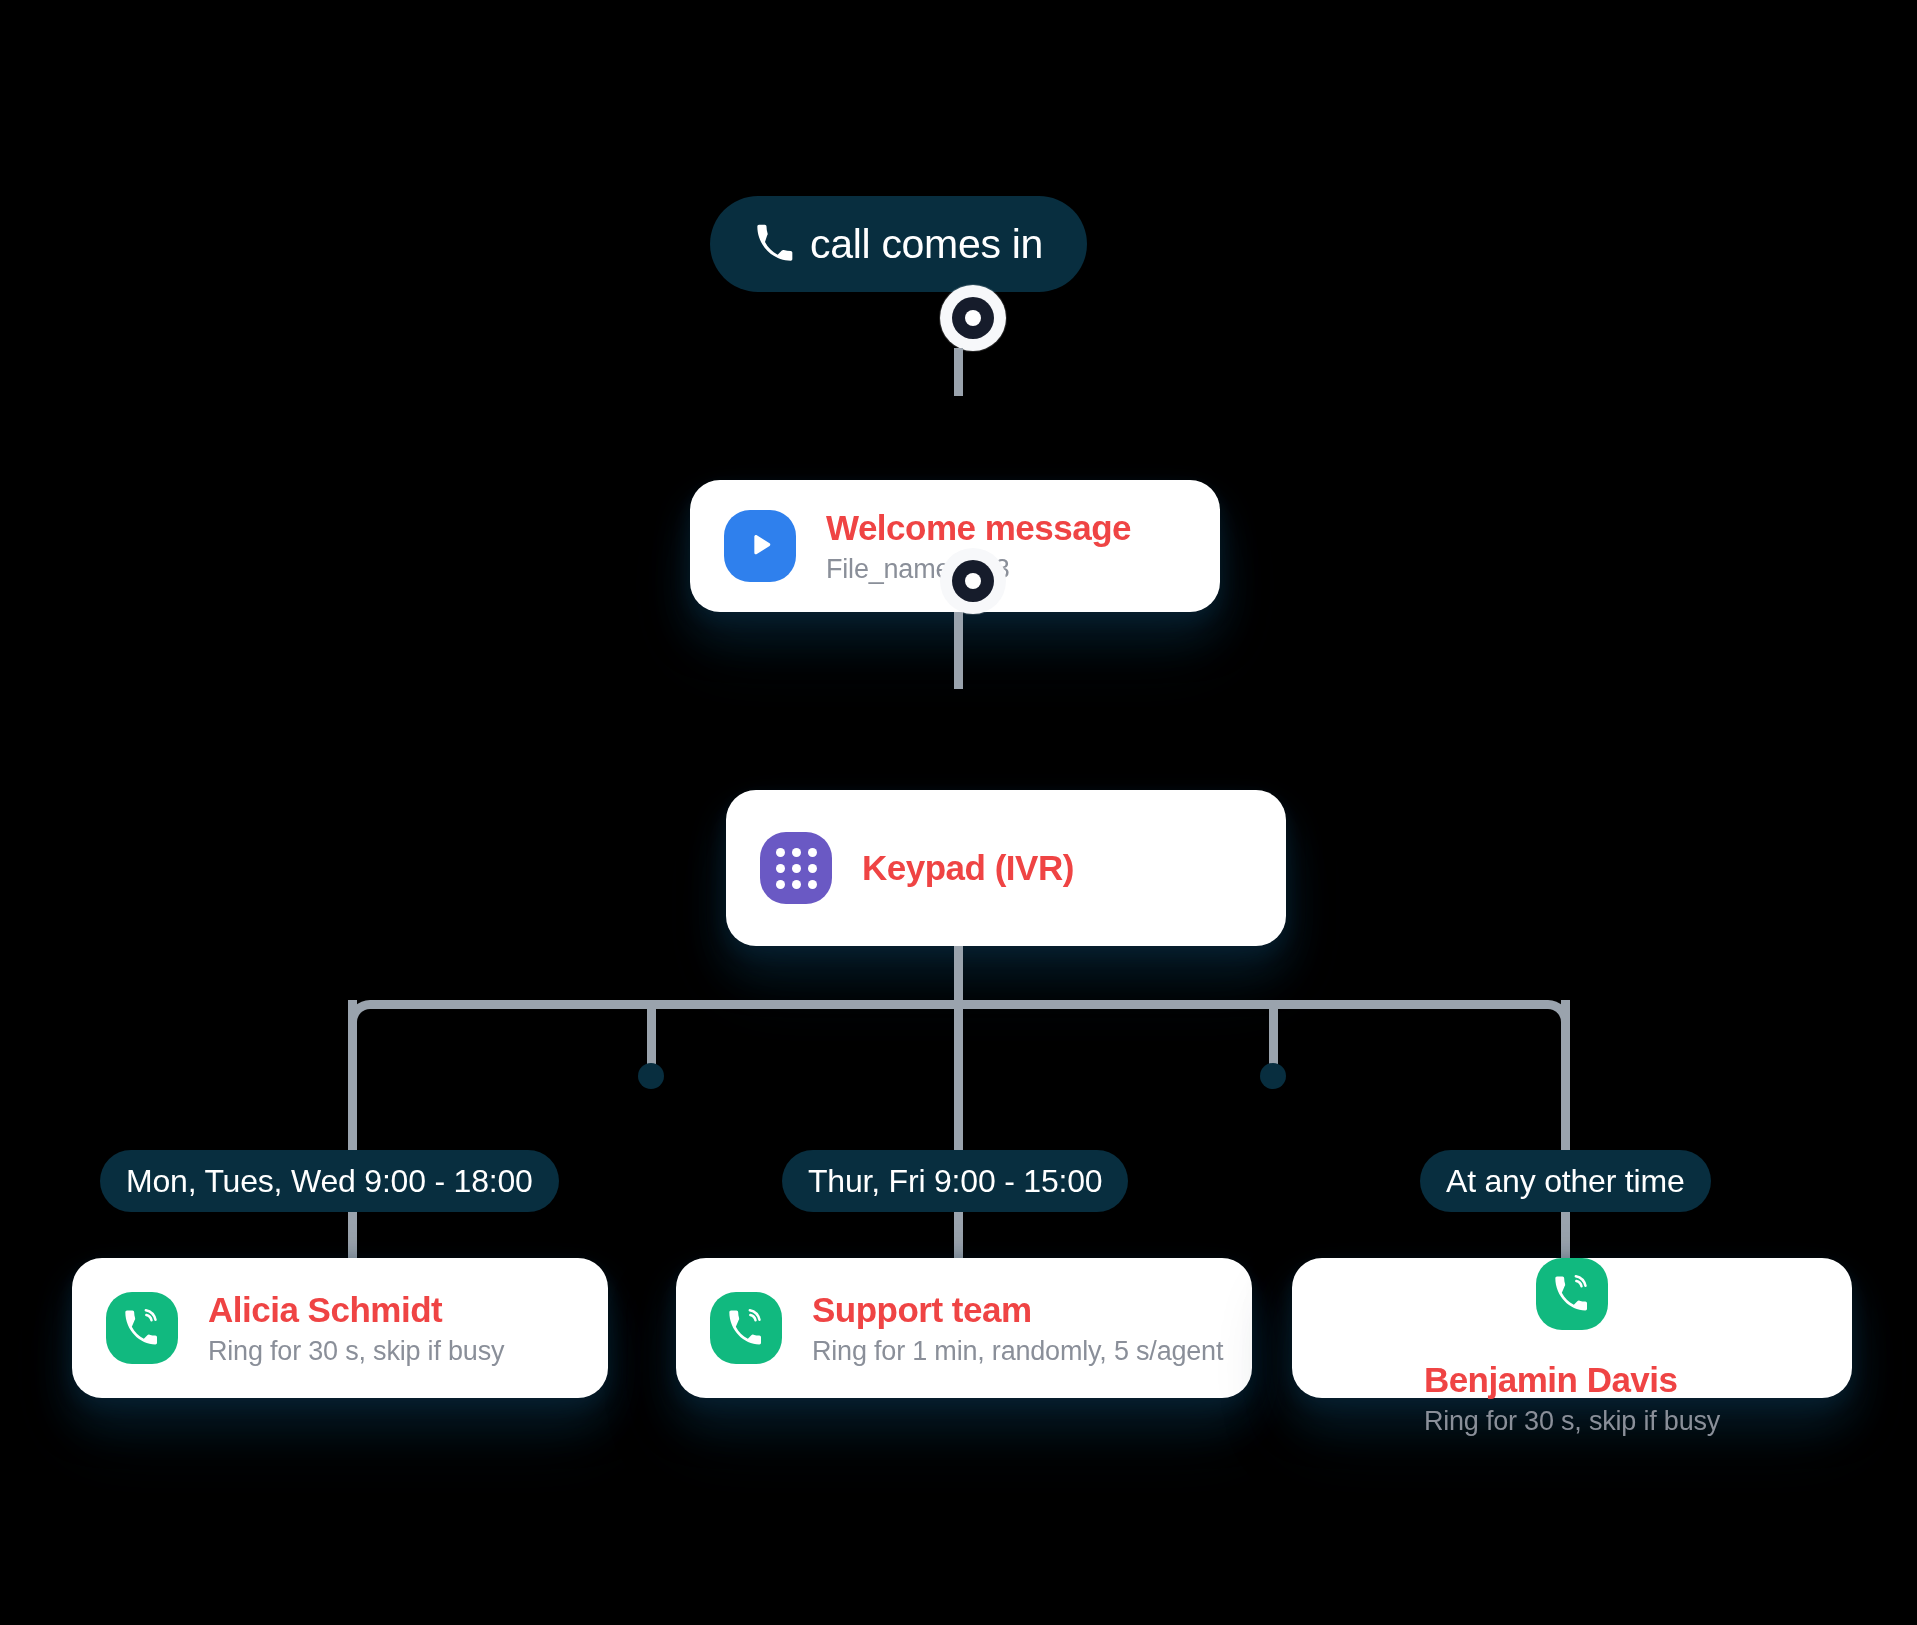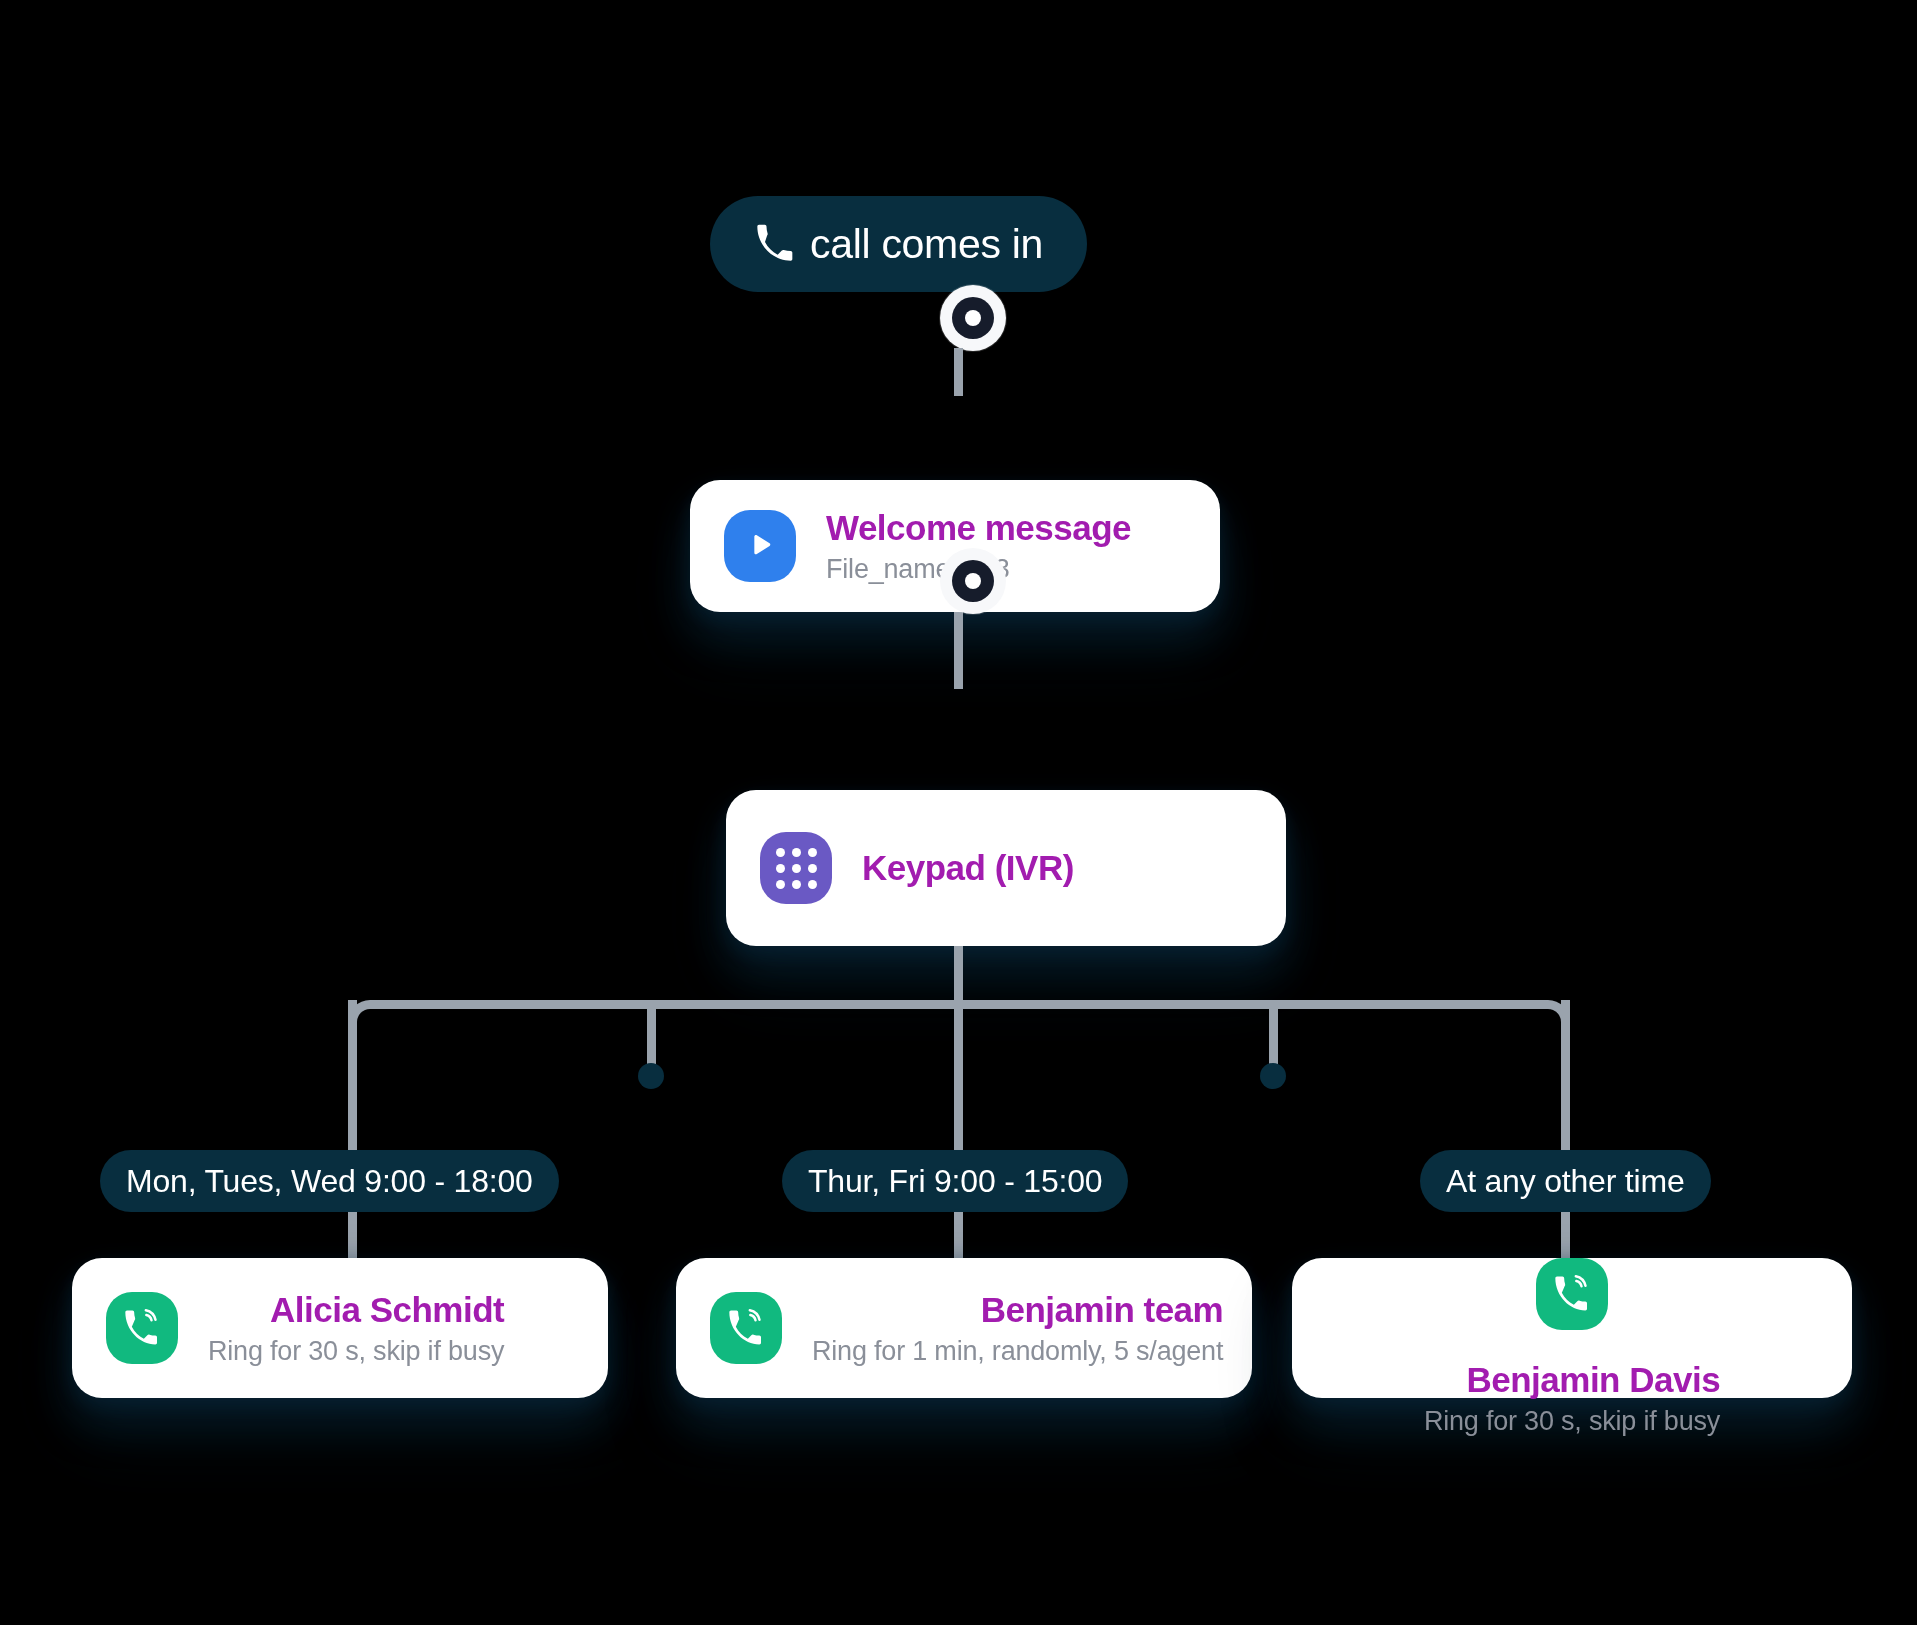--- a/index.html
+++ b/index.html
@@ -112,24 +112,23 @@
     box-shadow:
       0 22px 42px rgba(10, 40, 60, 0.58),
       0 6px 18px rgba(10, 40, 60, 0.42),
       0 40px 70px rgba(8, 46, 63, 0.30);
   }
 
   .card-text { display: flex; flex-direction: column; gap: 6px; }
   .card-title {
     font-size: 35px;
     font-weight: 700;
-    color: #a21caf;
+    color: #ef4444;
     letter-spacing: -0.5px;
     white-space: nowrap;
-    text-align: right;
   }
   .card-sub {
     font-size: 27px;
     font-weight: 400;
     color: #8a8f99;
     letter-spacing: -0.2px;
     white-space: nowrap;
   }
 
   
@@ -277,21 +276,21 @@
 
   <div class="card" style="left:676px; top:1258px; width:576px; height:140px;">
     <div class="app-icon green">
       <svg width="40" height="40" viewBox="0 0 24 24" fill="none">
         <path d="M5.9 11.2c1.6 3.1 4.1 5.6 7.2 7.2l2.1-2.1c.35-.35.85-.46 1.3-.3 1.1.36 2.3.56 3.5.56.55 0 1 .45 1 1v3.3c0 .55-.45 1-1 1C10.7 21.86 2 13.2 2 2.5c0-.55.45-1 1-1h3.3c.55 0 1 .45 1 1 0 1.2.2 2.4.56 3.5.14.45.04.95-.3 1.3L5.9 11.2z" fill="#ffffff"></path>
         <path d="M14.6 4.2c1.5.35 2.75 1.6 3.1 3.1" stroke="#ffffff" stroke-width="1.5" stroke-linecap="round"></path>
         <path d="M14.3 1.3c2.9.6 5.2 2.9 5.8 5.8" stroke="#ffffff" stroke-width="1.5" stroke-linecap="round"></path>
       </svg>
     </div>
     <div class="card-text">
-      <div class="card-title">Benjamin team</div>
+      <div class="card-title">Support team</div>
       <div class="card-sub">Ring for 1 min, randomly, 5 s/agent</div>
     </div>
   </div>
 
   <div class="card" style="left:1292px; top:1258px; width:560px; height:140px;flex-direction:column;">
     <div class="app-icon green">
       <svg width="40" height="40" viewBox="0 0 24 24" fill="none">
         <path d="M5.9 11.2c1.6 3.1 4.1 5.6 7.2 7.2l2.1-2.1c.35-.35.85-.46 1.3-.3 1.1.36 2.3.56 3.5.56.55 0 1 .45 1 1v3.3c0 .55-.45 1-1 1C10.7 21.86 2 13.2 2 2.5c0-.55.45-1 1-1h3.3c.55 0 1 .45 1 1 0 1.2.2 2.4.56 3.5.14.45.04.95-.3 1.3L5.9 11.2z" fill="#ffffff"></path>
         <path d="M14.6 4.2c1.5.35 2.75 1.6 3.1 3.1" stroke="#ffffff" stroke-width="1.5" stroke-linecap="round"></path>
         <path d="M14.3 1.3c2.9.6 5.2 2.9 5.8 5.8" stroke="#ffffff" stroke-width="1.5" stroke-linecap="round"></path>

